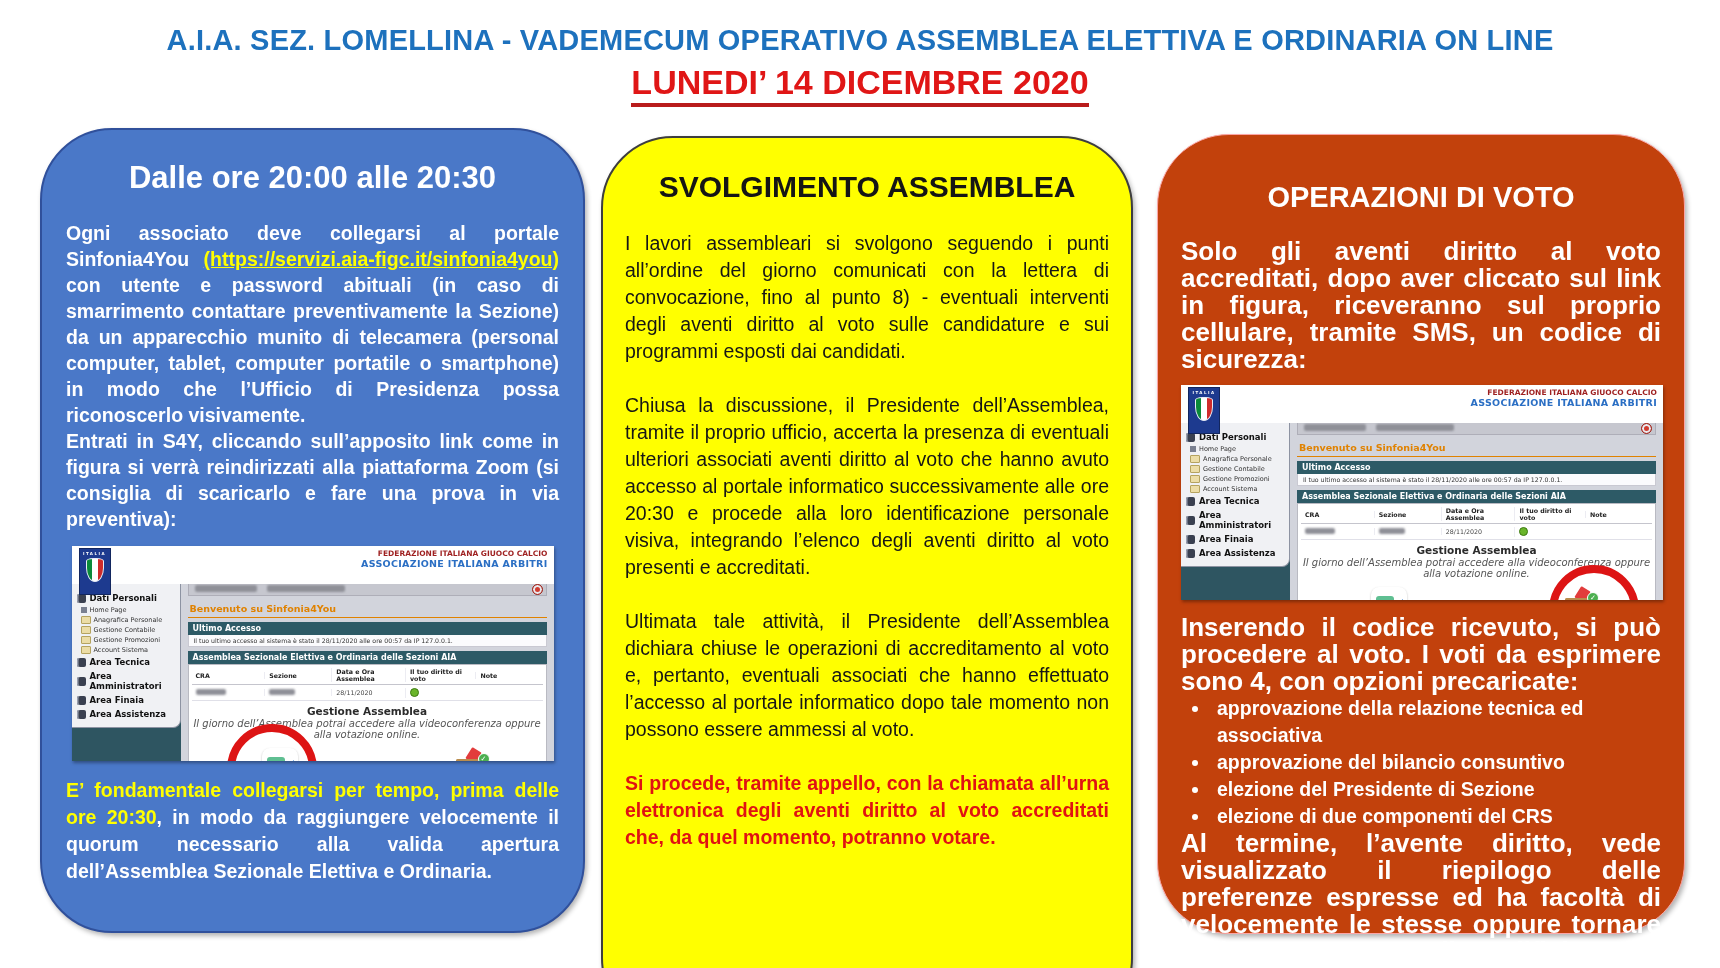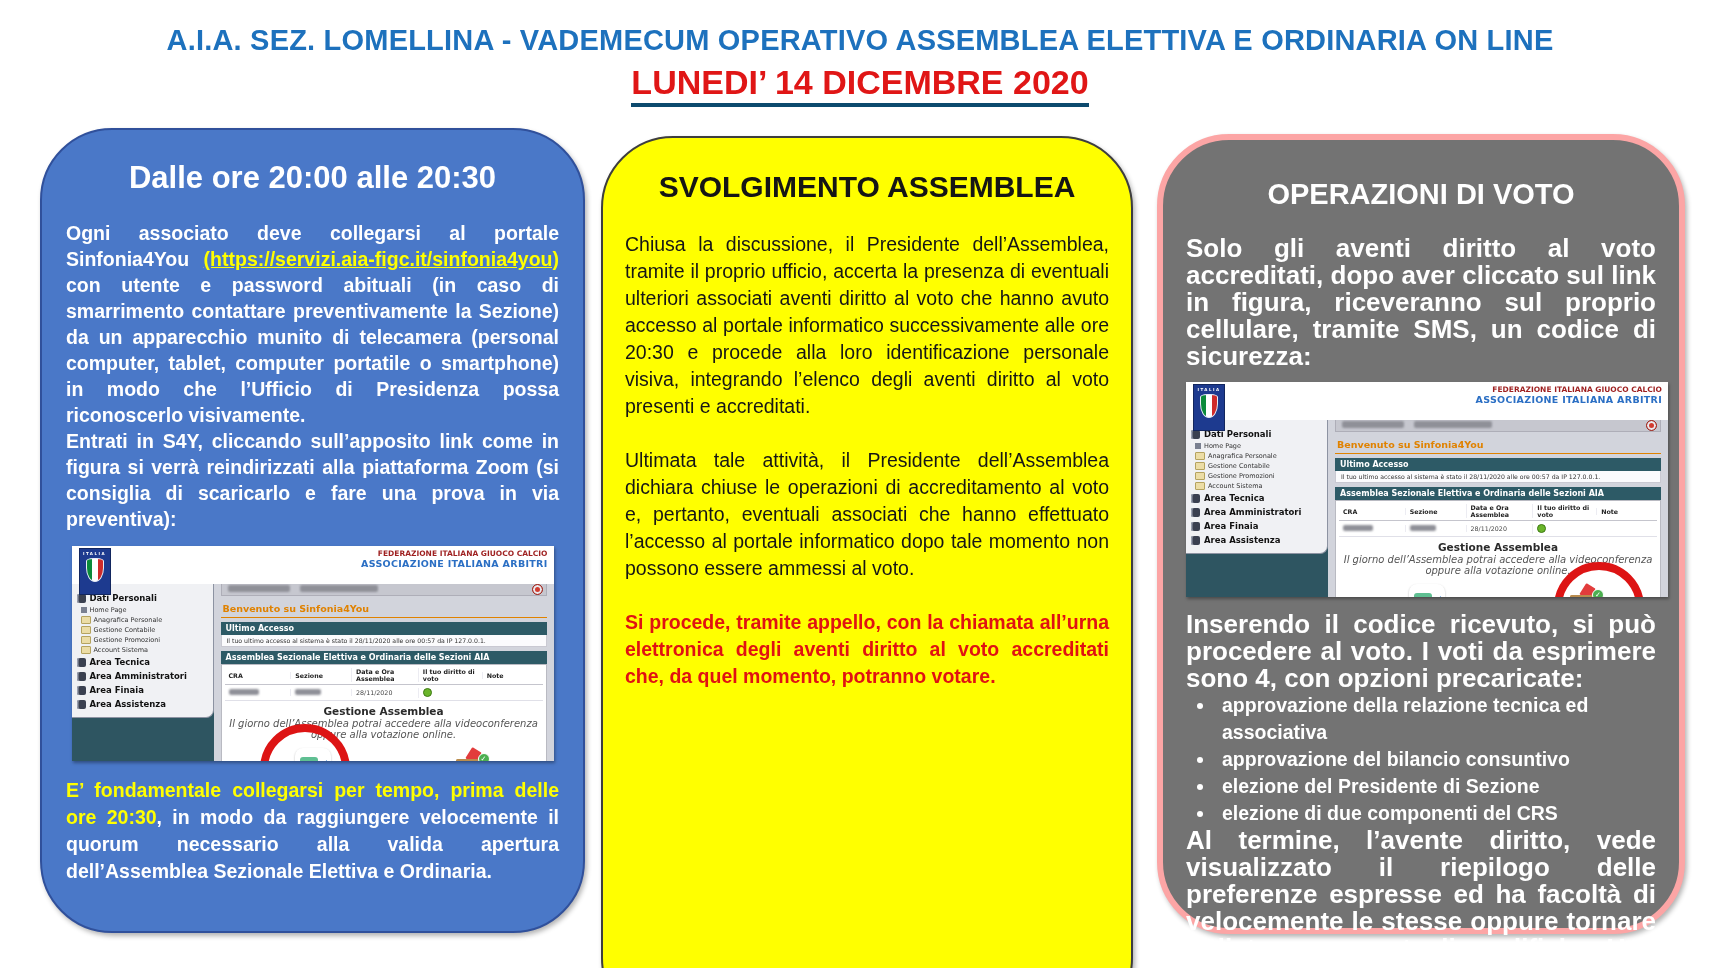--- a/index.html
+++ b/index.html
@@ -5,30 +5,30 @@
   html,body{margin:0;padding:0;}
   body{
     width:1720px;height:968px;position:relative;overflow:hidden;
     background:#ffffff;font-family:"Liberation Sans", sans-serif;
   }
   
   .page-title1{position:absolute;top:24px;left:0;width:100%;text-align:center;
     font-size:29px;font-weight:bold;color:#1d71bd;letter-spacing:.2px;}
   .page-title2{position:absolute;top:63px;left:0;width:100%;text-align:center;}
   .page-title2 span{display:inline-block;font-size:34px;font-weight:bold;color:#e01616;
-    border-bottom:4px solid #0c4a6e;padding-bottom:1px;}
+    border-bottom:4px solid #b91c1c;padding-bottom:1px;}
   
   .box{position:absolute;box-sizing:border-box;border-radius:72px;
     box-shadow:2px 3px 5px rgba(0,0,0,.3);}
   .box-blue{left:40px;top:128px;width:545px;height:805px;background:#4a78c8;
     border:2px solid #30509b;padding:0 24px;}
   .box-yellow{left:601px;top:136px;width:532px;height:894px;background:#ffff00;
     border:2px solid #3e3e3e;padding:0 22px;}
-  .box-orange{left:1157px;top:134px;width:528px;height:800px;background:#737373;
-    border:6px solid #fca5a5;padding:8px 23px;}
+  .box-orange{left:1157px;top:134px;width:528px;height:800px;background:#c2410c;
+    border:1px solid #fca5a5;padding:16px 23px;}
   .box-title{text-align:center;font-weight:bold;}
   .box-blue .box-title{margin-top:30px;color:#ffffff;font-size:31px;}
   .box-yellow .box-title{margin-top:32px;color:#151515;font-size:30px;}
   .box-orange .box-title{margin-top:30px;color:#ffffff;font-size:29px;}
   .box p{margin:0;text-align:justify;}
   .box-blue p{color:#ffffff;font-size:19.5px;line-height:26px;font-weight:600;}
   .box-blue p.first{margin-top:24px;}
   .link-yellow{color:#ffff00;text-decoration:underline;cursor:pointer;}
   .box-blue p.footer{margin-top:16px;line-height:27px;}
   .footer-highlight{color:#ffff00;font-weight:bold;}
@@ -51,21 +51,21 @@
   .figc-logo{position:absolute;left:7px;top:2px;width:30px;height:45px;background:#1d3a8f;
     border:1px solid #12265e;z-index:3;text-align:center;}
   .logo-txt{font-size:4px;color:#ffffff;font-weight:bold;letter-spacing:1.5px;margin-top:2px;}
   .logo-shield{width:16px;height:22px;margin:2px auto 0;border:1px solid #e8ecf6;
     background:linear-gradient(90deg,#0a8a3a 0 33%,#ffffff 33% 66%,#cf2b2b 66% 100%);
     border-radius:7px 7px 9px 9px / 3px 3px 14px 14px;}
   .fed{position:absolute;right:6px;top:3px;text-align:right;line-height:1.25;}
   .fed1{font-size:7.5px;font-weight:bold;color:#9e1f1f;}
   .fed2{font-size:9.5px;font-weight:bold;color:#2b6fc4;letter-spacing:.3px;}
   .p-body{position:absolute;top:30px;left:0;right:0;bottom:0;display:flex;}
-  .p-sidebar{width:142px;background:#2e5561;display:flex;flex-direction:column;flex-shrink:0;}
+  .p-sidebar{width:109px;background:#2e5561;display:flex;flex-direction:column;flex-shrink:0;}
   .side-menu{background:#f0f1f4;border:1px solid #8d93a2;border-left:none;
     padding:14px 0 6px 0;border-radius:0 0 8px 0;}
   .side-sec{display:flex;align-items:center;gap:4px;padding:2px 4px 2px 5px;
     font-size:8.5px;font-weight:bold;color:#111;}
   .side-home{display:flex;align-items:center;gap:3px;padding:1px 4px 1px 9px;
     font-size:6.5px;color:#333;}
   .side-link{display:flex;align-items:center;gap:3px;padding:1px 4px 1px 9px;
     font-size:6.5px;color:#333;}
   .ic-book{width:9px;height:9px;background:#3a4050;border-radius:2px;
     box-shadow:inset 1.5px 0 0 #9aa0b0;flex-shrink:0;}
@@ -260,20 +260,21 @@
         </div>
       </div>
     </div>
   </div>
 </div>
   <p class="footer"><span class="footer-highlight">E’ fondamentale collegarsi per tempo, prima delle ore 20:30</span><span>, in modo da raggiungere velocemente il quorum necessario alla valida apertura dell’Assemblea Sezionale Elettiva e Ordinaria.</span></p>
 </div>
 
 <div class="box box-yellow">
   <div class="box-title">SVOLGIMENTO ASSEMBLEA</div>
+  <p class="first">I lavori assembleari si svolgono seguendo i punti all’ordine del giorno comunicati con la lettera di convocazione, fino al punto 8) - eventuali interventi degli aventi diritto al voto sulle candidature e sui programmi esposti dai candidati.</p>
   <p class="gap">Chiusa la discussione, il Presidente dell’Assemblea, tramite il proprio ufficio, accerta la presenza di eventuali ulteriori associati aventi diritto al voto che hanno avuto accesso al portale informatico successivamente alle ore 20:30 e procede alla loro identificazione personale visiva, integrando l’elenco degli aventi diritto al voto presenti e accreditati.</p>
   <p class="gap">Ultimata tale attività, il Presidente dell’Assemblea dichiara chiuse le operazioni di accreditamento al voto e, pertanto, eventuali associati che hanno effettuato l’accesso al portale informatico dopo tale momento non possono essere ammessi al voto.</p>
   <p class="gap redline">Si procede, tramite appello, con la chiamata all’urna elettronica degli aventi diritto al voto accreditati che, da quel momento, potranno votare.</p>
 </div>
 
 <div class="box box-orange">
   <div class="box-title">OPERAZIONI DI VOTO</div>
   <p class="first">Solo gli aventi diritto al voto accreditati, dopo aver cliccato sul link in figura, riceveranno sul proprio cellulare, tramite SMS, un codice di sicurezza:</p>
   <div class="portal in-orange" data-circle="vote">
   <div class="p-header">

